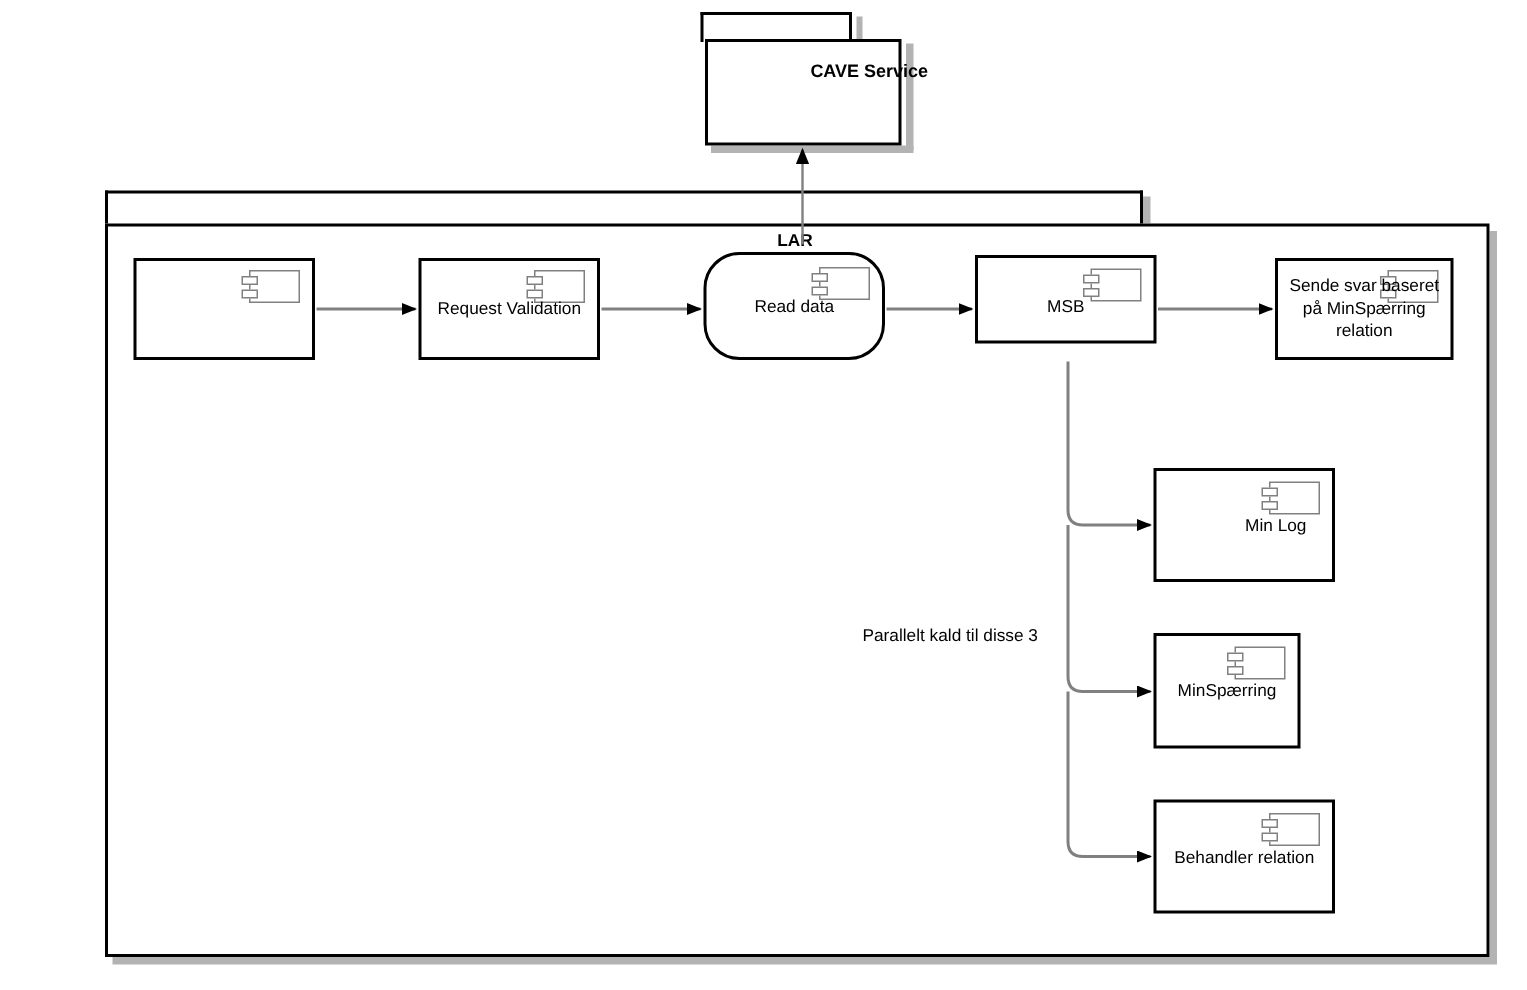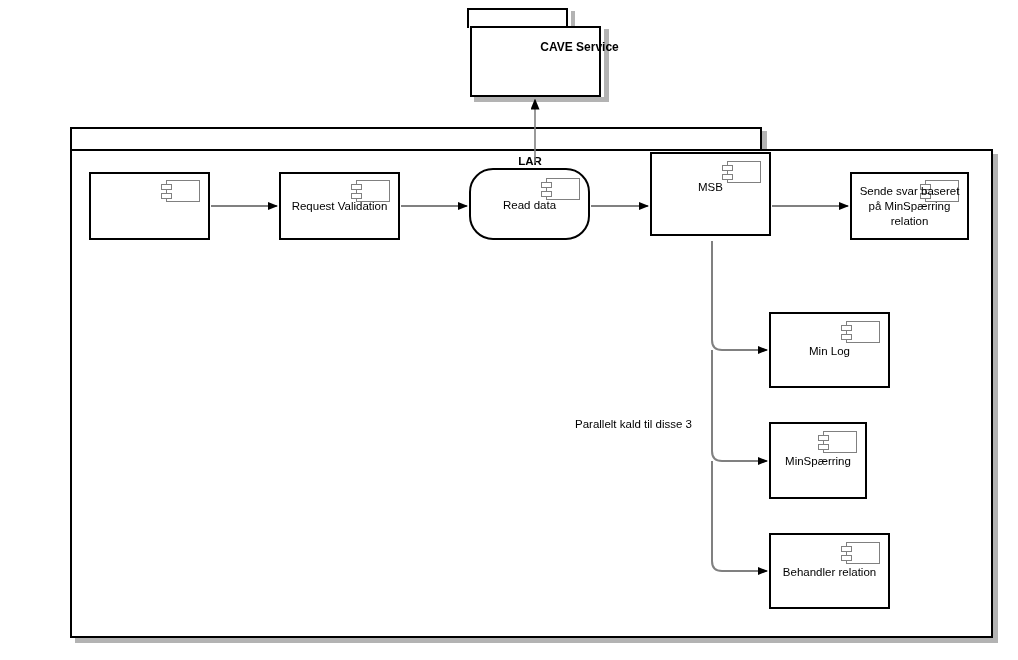--- a/index.html
+++ b/index.html
@@ -177,35 +177,35 @@
   <div class="node" style="left:279px; top:172px; width:121px; height:68px;">
     <div class="comp-icon" style="right:8px; top:6px;"></div>
     <div class="node-label" style="top:25px;">Request Validation</div>
   </div>
 
   <div class="node" style="left:469px; top:168px; width:121px; height:72px;border-radius:24px;">
     <div class="comp-icon" style="right:8px; top:8px;"></div>
     <div class="node-label" style="top:28px;">Read data</div>
   </div>
 
-  <div class="node" style="left:650px; top:152px; width:121px; height:84px;">
+  <div class="node" style="left:650px; top:170px; width:121px; height:59px;">
     <div class="comp-icon" style="right:8px; top:7px;"></div>
     <div class="node-label" style="top:26px;">MSB</div>
   </div>
 
   <div class="node" style="left:850px; top:172px; width:119px; height:68px;">
     <div class="comp-icon" style="right:8px; top:6px;"></div>
     <div class="node-label" style="top:10px;">Sende svar baseret
 på MinSpærring
 relation</div>
   </div>
 
   <div class="node" style="left:769px; top:312px; width:121px; height:76px;">
     <div class="comp-icon" style="right:8px; top:7px;"></div>
-    <div class="node-label" style="top:30px;">Min Log</div>
+    <div class="node-label" style="top:30px;padding-left:21px;">Min Log</div>
   </div>
 
   <div class="node" style="left:769px; top:422px; width:98px; height:77px;">
     <div class="comp-icon" style="right:8px; top:7px;"></div>
     <div class="node-label" style="top:30px;">MinSpærring</div>
   </div>
 
   <div class="node" style="left:769px; top:533px; width:121px; height:76px;">
     <div class="comp-icon" style="right:8px; top:7px;"></div>
     <div class="node-label" style="top:30px;">Behandler relation</div>

